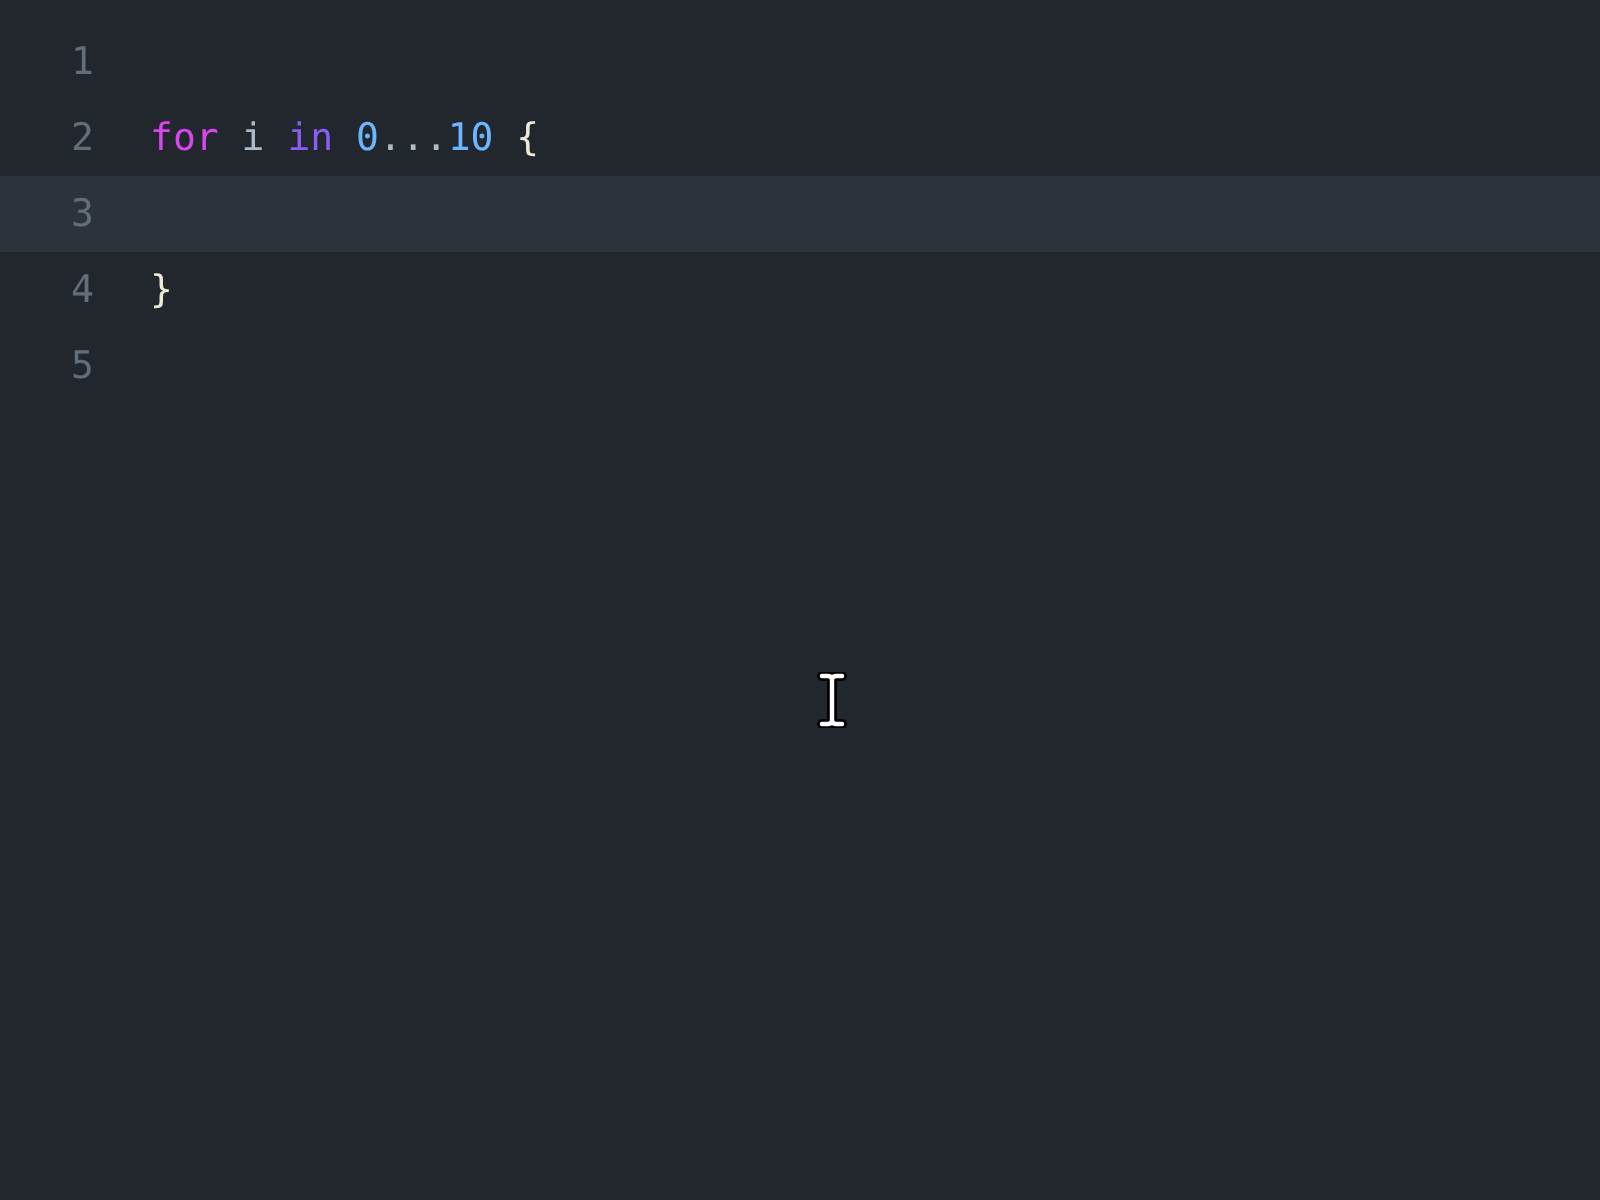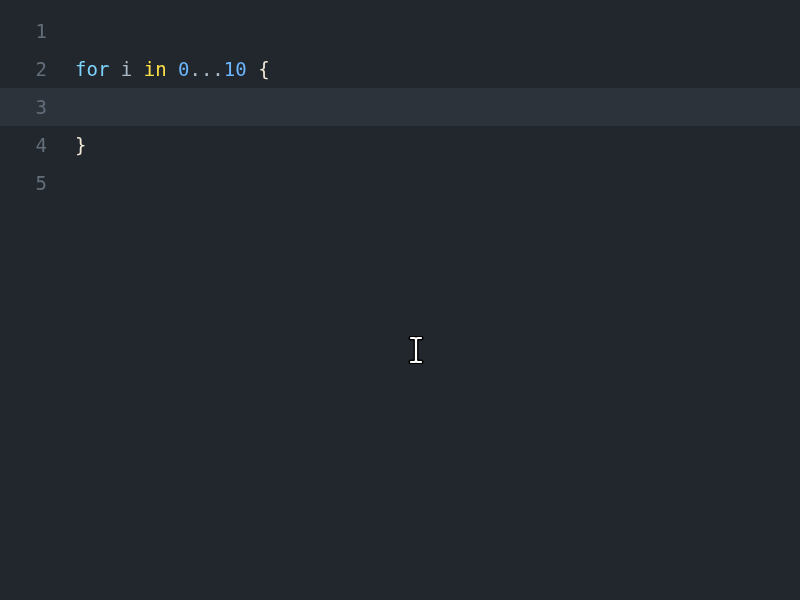--- a/index.html
+++ b/index.html
@@ -37,24 +37,24 @@
       padding-right: 28px;
       color: #636e7b;
       user-select: none;
       font-weight: 400;
     }
     .line-content {
       white-space: pre;
       color: #adbac7;
     }
     .kw-for {
-      color: #7dd3fc;
+      color: #d946ef;
     }
     .kw-in {
-      color: #fde047;
+      color: #8b5cf6;
       margin-top: 10px;
     }
     .var {
       color: #adbac7;
     }
     .num {
       color: #6cb6ff;
     }
     .range-op {
       color: #adbac7;

